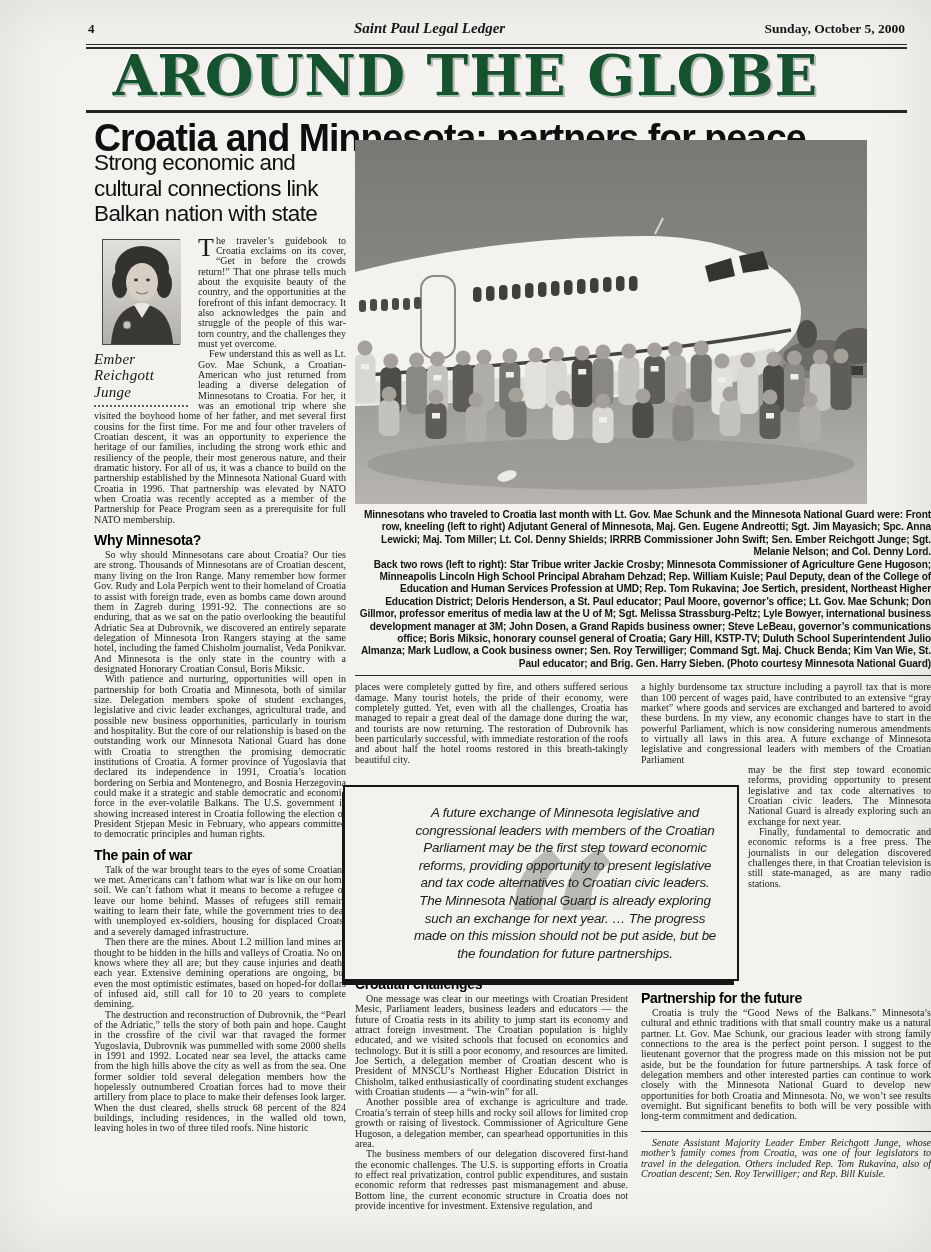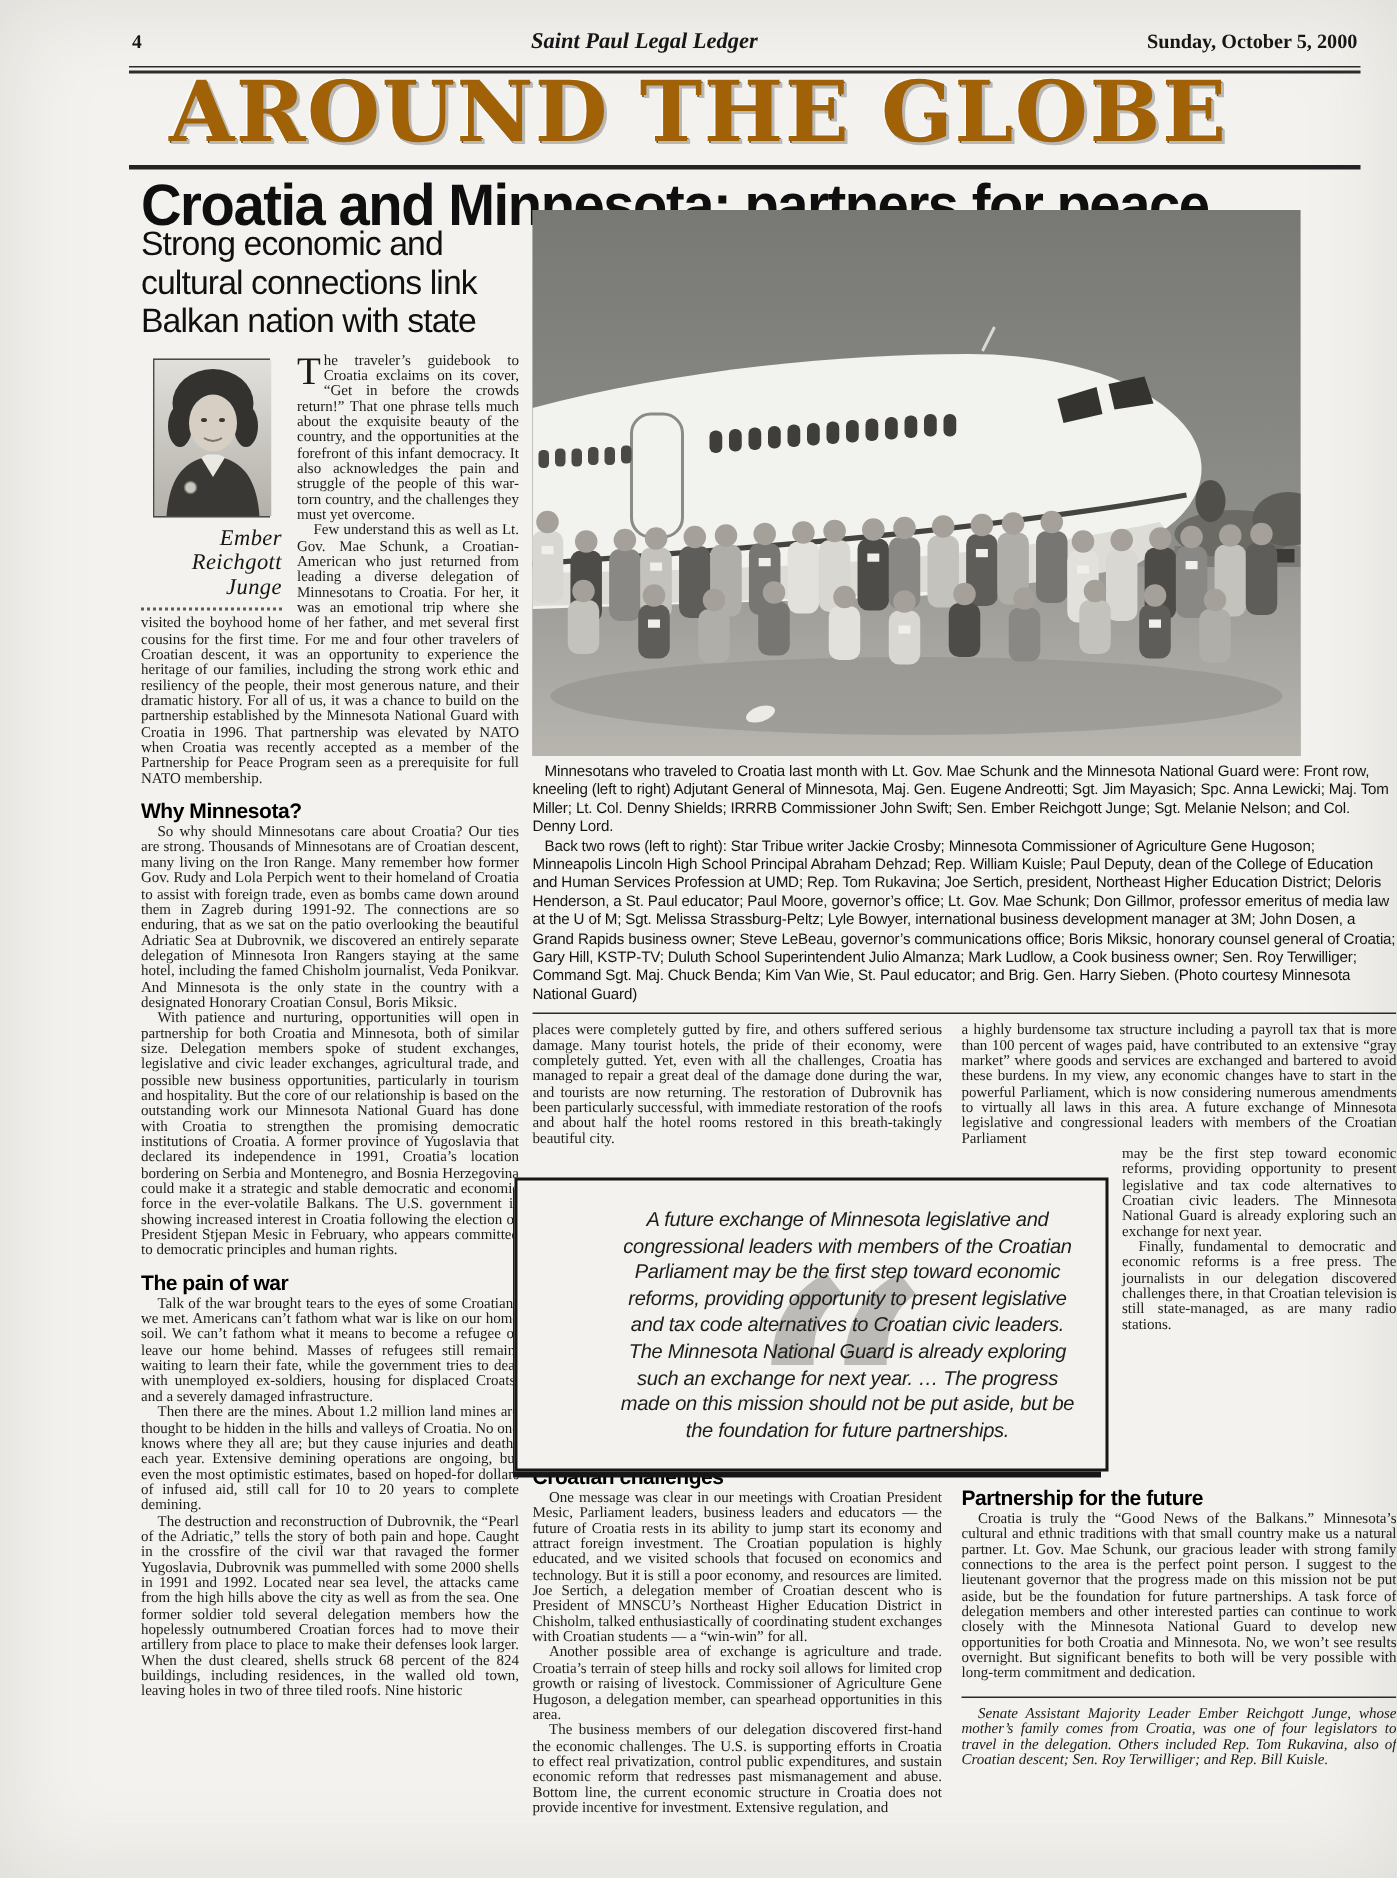--- a/index.html
+++ b/index.html
@@ -18,61 +18,61 @@
   }
   .masthead .pg { font-weight:bold; font-size:13px; }
   .masthead .pub { font-style:italic; font-weight:bold; font-size:15px; }
   .masthead .date { font-weight:bold; font-size:13.5px; }
   .rule-double { position:absolute; top:44px; left:86px; right:24px; height:5px;
     border-top:1px solid #2b2b2b; border-bottom:2px solid #2b2b2b; }
   
   .globe {
     position:absolute; top:46px; left:0; right:0; text-align:center;
     font-family:"DejaVu Serif", serif; font-weight:bold; font-size:56px; line-height:58px;
-    letter-spacing:1px; color:#a16207;
+    letter-spacing:1px; color:#14532d;
     text-shadow: 2px 2px 0 #b9b8b4, 1px 1px 0 #4e4e4e, -1px -1px 0 #fbfbf9;
   }
   .rule-thick { position:absolute; top:110px; left:86px; right:24px; height:3px; background:#242424; }
   
   .headline {
     position:absolute; top:116px; left:94px; width:840px;
     font-family:"Liberation Sans", sans-serif; font-weight:bold; font-size:39px;
     letter-spacing:-1px; color:#0f0f0f; transform:scaleX(.96); transform-origin:left top;
     white-space:nowrap;
   }
   
   .left-col { position:absolute; left:94px; top:150px; width:252px; }
   .subhead {
     font-family:"Liberation Sans", sans-serif; font-weight:normal;
     font-size:22.5px; line-height:25.5px; letter-spacing:-0.6px; color:#101010;
     margin-bottom:9px;
   }
   .portrait-block { float:left; width:94px; margin:3px 10px 1px 0; }
   .portrait-frame { width:78px; margin:0 auto; border:1px solid #4a4a46; background:#cfccc5; font-size:0; }
-  .byline { font-style:italic; font-size:15px; line-height:16.5px; text-align:right; margin-top:6px; letter-spacing:.3px; }
+  .byline { font-style:italic; font-size:15px; line-height:16.5px; text-align:left; margin-top:6px; letter-spacing:.3px; }
   .byline-dots { margin-top:5px; border-top:2px dotted #5c5c58; height:1px; }
   .body-text p, .caption-less p {
     font-size:10px; line-height:10.35px; text-align:justify;
     text-indent:11px; color:#1b1b1b;
   }
   p.noindent { text-indent:0; }
   .dropcap {
     float:left; font-family:"Liberation Serif", serif; font-size:26px; line-height:21px;
     padding:1px 2px 0 0; font-weight:normal;
   }
   h3.sec {
     font-family:"Liberation Sans", sans-serif; font-weight:bold; font-size:14px;
     letter-spacing:-0.3px; margin:7px 0 2px; color:#000000;
   }
   
   .right-area { position:absolute; left:355px; top:140px; width:576px; }
   .photo { width:512px; height:364px; background:#8a8a86; }
   .photo svg { display:block; }
   .caption { margin-top:5px; width:576px; font-family:"Liberation Sans", sans-serif;
-    font-weight:normal; font-size:10.1px; line-height:12.4px; letter-spacing:-0.1px; color:#141414; }
+    font-weight:bold; font-size:10.1px; line-height:12.4px; letter-spacing:-0.1px; color:#141414;text-align:right; }
   .caption p { text-indent:8px; }
   .caption-rule { margin-top:5px; border-top:1.5px solid #2a2a2a; }
   .lower { position:relative; margin-top:6px; display:flex; gap:13px; }
   .mid-col { width:273px; }
   .right-col { width:290px; }
   .econ-spacer { height:204px; }
   .beside-box { margin-left:107px; min-height:218px; }
   .beside-box p { text-align:justify; font-size:10px; line-height:10.35px; }
   
   .pullquote {

